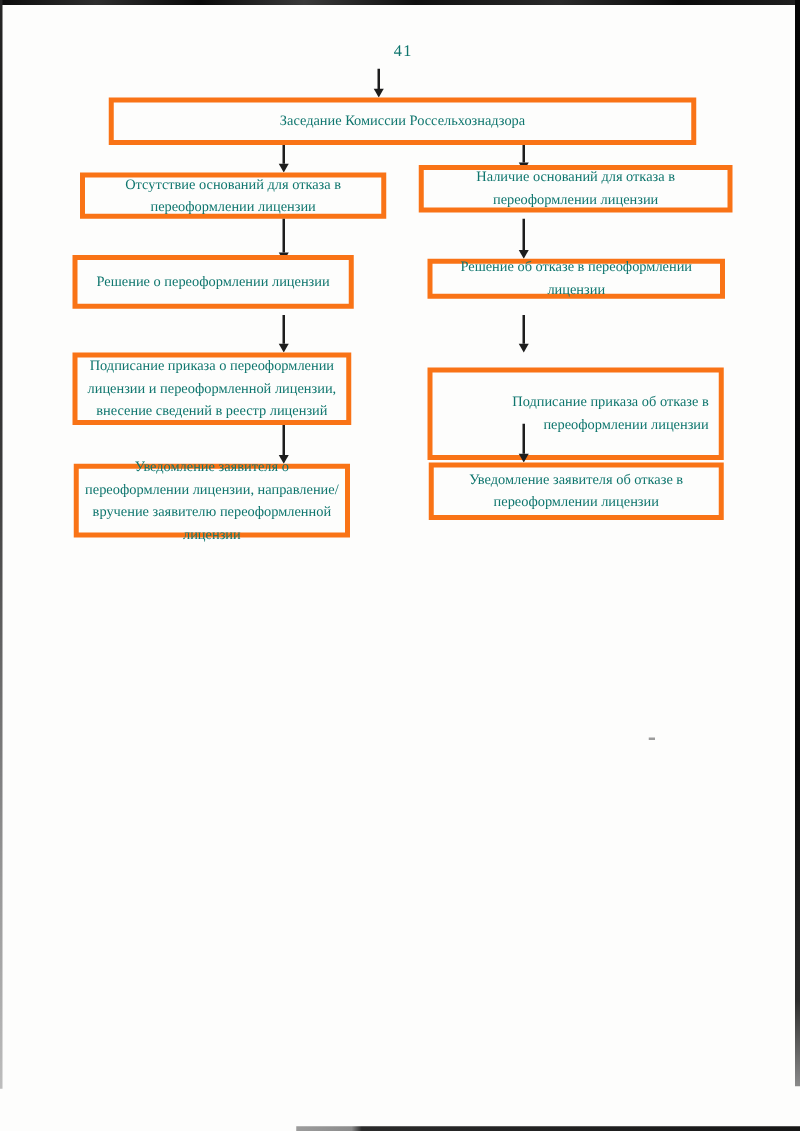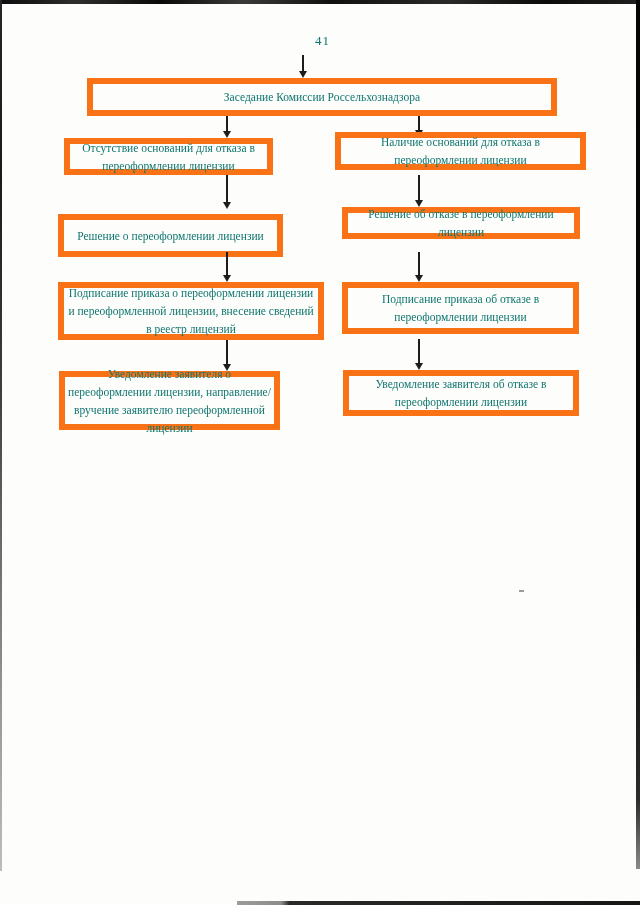--- a/index.html
+++ b/index.html
@@ -8,31 +8,31 @@
     position: relative; width: 640px; height: 905px;
     background: #fdfdfc; overflow: hidden;
     font-family: "Liberation Serif", "DejaVu Serif", serif;
     color: #0f766e;
   }
   .pagenum {
     position: absolute; left: 300px; top: 33px; width: 45px;
     text-align: center; font-size: 13px; letter-spacing: 1px;
   }
   .box {
-    position: absolute; border: 6px solid #f97316; background: #fdfdfc;
+    position: absolute; border: 4px solid #f97316; background: #fdfdfc;
     display: flex; align-items: center; justify-content: center;
     text-align: center; font-size: 11.5px; line-height: 18px; padding: 0 8px;
   }
   .b-root { left: 87px;  top: 78px;  width: 470px; height: 38px; }
-  .b-l0   { left: 64px;  top: 138px; width: 209px; height: 37px; }
+  .b-l0   { left: 64px;  top: 138px; width: 245px; height: 37px; }
   .b-r0   { left: 335px; top: 132px; width: 251px; height: 38px; }
-  .b-l1   { left: 58px;  top: 214px; width: 225px; height: 43px; }
+  .b-l1   { left: 58px;  top: 204px; width: 225px; height: 43px; }
   .b-r1   { left: 342px; top: 207px; width: 238px; height: 32px; }
-  .b-l2   { left: 58px;  top: 282px; width: 266px; height: 58px; padding: 0 4px; }
-  .b-r2   { left: 342px; top: 282px; width: 237px; height: 52px; }
+  .b-l2   { left: 58px;  top: 282px; width: 223px; height: 58px; padding: 0 4px; }
+  .b-r2   { left: 342px; top: 294px; width: 237px; height: 74px; text-align: right; }
   .b-l3   { left: 59px;  top: 371px; width: 221px; height: 59px; padding: 12px 2px; text-align: center; }
   .b-r3   { left: 343px; top: 370px; width: 236px; height: 46px; }
 
   .vline { position: absolute; width: 2px; background: #1d1d1d; }
   .ahead {
     position: absolute; width: 0; height: 0;
     border-left: 4px solid transparent; border-right: 4px solid transparent;
     border-top: 7px solid #1d1d1d;
   }
   

